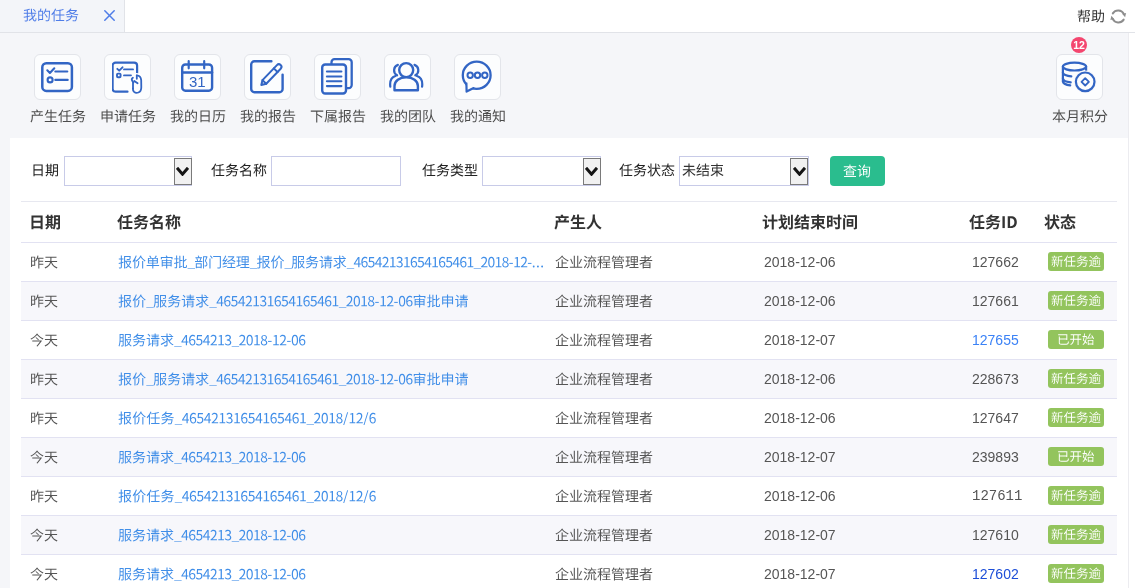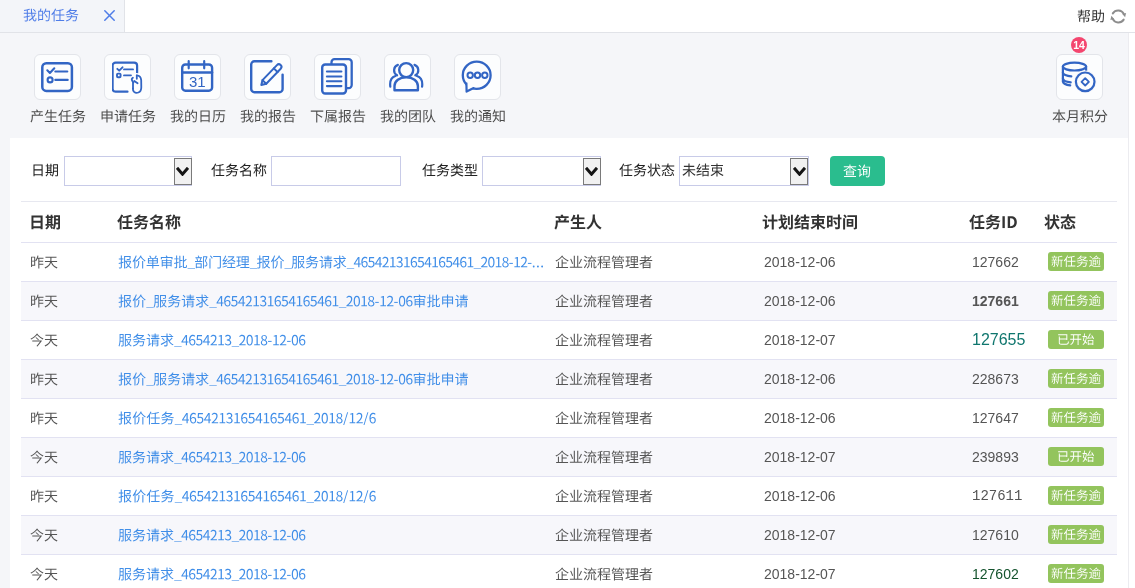--- a/index.html
+++ b/index.html
@@ -242,21 +242,21 @@
       <circle cx="25.2" cy="23.8" r="9.3" fill="#fcfdfe" stroke-width="2.2"></circle>
       <path d="M25.2 20.1 L28.9 23.8 L25.2 27.5 L21.5 23.8 Z" stroke-width="1.8"></path>
     </svg>
     <svg style="position:absolute;left:1051.5px;top:108.78px;" width="56.0" height="14.84" viewBox="0 0 4000 1060" fill="#4c4c4c">
       <use href="#r672c" x="0"></use>
       <use href="#r6708" x="1000"></use>
       <use href="#r79ef" x="2000"></use>
       <use href="#r5206" x="3000"></use>
     </svg>
     <div style="position:absolute;left:1071px;top:36.5px;width:16px;height:16px;border-radius:8px;background:#f4466f"></div>
-    <span style="position:absolute;left:1079px;top:44.5px;transform:translate(-50%,-50%);font-size:10.5px;font-weight:700;color:#fff">14</span>
+    <span style="position:absolute;left:1079px;top:44.5px;transform:translate(-50%,-50%);font-size:10.5px;font-weight:700;color:#fff">12</span>
     <svg style="position:absolute;left:30.5px;top:162.58px;" width="28.0" height="14.84" viewBox="0 0 2000 1060" fill="#222222">
       <use href="#r65e5" x="0"></use>
       <use href="#r671f" x="1000"></use>
     </svg>
     <div style="position:absolute;left:63.5px;top:156px;width:128.5px;height:30px;background:#fff;border:1px solid #c8cbe8;box-sizing:border-box"></div>
     <div style="position:absolute;left:173.5px;top:157.5px;width:18px;height:27px;background:#f1f1f1;border:1px solid #7a7a7a;box-sizing:border-box"></div>
     <svg style="position:absolute;left:176.2px;top:167px" width="13" height="9" viewBox="0 0 13 9">
       <path d="M1 0.8 L6.5 7.2 L12 0.8" stroke="#141414" stroke-width="3" fill="none" stroke-linecap="butt" stroke-linejoin="miter"></path>
     </svg>
     <svg style="position:absolute;left:210.5px;top:162.58px;" width="56.0" height="14.84" viewBox="0 0 4000 1060" fill="#222222">
@@ -457,21 +457,21 @@
     <svg style="position:absolute;left:554.5px;top:293.58px;" width="98.0" height="14.84" viewBox="0 0 7000 1060" fill="#555555">
       <use href="#r4f01" x="0"></use>
       <use href="#r4e1a" x="1000"></use>
       <use href="#r6d41" x="2000"></use>
       <use href="#r7a0b" x="3000"></use>
       <use href="#r7ba1" x="4000"></use>
       <use href="#r7406" x="5000"></use>
       <use href="#r8005" x="6000"></use>
     </svg>
     <span style="position:absolute;left:764px;top:300.5px;transform:translateY(-50%);font-size:14px;color:#555555;font-weight:400;white-space:pre;">2018-12-06</span>
-    <span style="position:absolute;left:972px;top:300.5px;transform:translateY(-50%);font-size:14px;color:#555555;font-weight:700;white-space:pre;">127661</span>
+    <span style="position:absolute;left:972px;top:300.5px;transform:translateY(-50%);font-size:14px;color:#555555;font-weight:400;white-space:pre;">127661</span>
     <div style="position:absolute;left:1047.5px;top:291.0px;width:56.5px;height:19px;background:#93c45d;border-radius:3px"></div>
     <svg style="position:absolute;left:1050.5px;top:293.88px;" width="50.0" height="13.25" viewBox="0 0 4000 1060" fill="#ffffff">
       <use href="#r65b0" x="0"></use>
       <use href="#r4efb" x="1000"></use>
       <use href="#r52a1" x="2000"></use>
       <use href="#r903e" x="3000"></use>
     </svg>
     <div style="position:absolute;left:21px;top:359px;width:1096px;height:1px;background:#e2e2f2"></div>
     <svg style="position:absolute;left:30px;top:332.58px;" width="28.0" height="14.84" viewBox="0 0 2000 1060" fill="#555555">
       <use href="#r4eca" x="0"></use>
@@ -505,21 +505,21 @@
     <svg style="position:absolute;left:554.5px;top:332.58px;" width="98.0" height="14.84" viewBox="0 0 7000 1060" fill="#555555">
       <use href="#r4f01" x="0"></use>
       <use href="#r4e1a" x="1000"></use>
       <use href="#r6d41" x="2000"></use>
       <use href="#r7a0b" x="3000"></use>
       <use href="#r7ba1" x="4000"></use>
       <use href="#r7406" x="5000"></use>
       <use href="#r8005" x="6000"></use>
     </svg>
     <span style="position:absolute;left:764px;top:339.5px;transform:translateY(-50%);font-size:14px;color:#555555;font-weight:400;white-space:pre;">2018-12-07</span>
-    <span style="position:absolute;left:972px;top:339.5px;transform:translateY(-50%);font-size:16px;color:#0f766e;font-weight:400;white-space:pre;">127655</span>
+    <span style="position:absolute;left:972px;top:339.5px;transform:translateY(-50%);font-size:14px;color:#3b82f6;font-weight:400;white-space:pre;">127655</span>
     <div style="position:absolute;left:1047.5px;top:330.0px;width:56.5px;height:19px;background:#93c45d;border-radius:3px"></div>
     <svg style="position:absolute;left:1057.0px;top:332.88px;" width="37.5" height="13.25" viewBox="0 0 3000 1060" fill="#ffffff">
       <use href="#r5df2" x="0"></use>
       <use href="#r5f00" x="1000"></use>
       <use href="#r59cb" x="2000"></use>
     </svg>
     <div style="position:absolute;left:21px;top:360px;width:1096px;height:38px;background:#f7f7fb"></div>
     <div style="position:absolute;left:21px;top:398px;width:1096px;height:1px;background:#e2e2f2"></div>
     <svg style="position:absolute;left:30px;top:371.58px;" width="28.0" height="14.84" viewBox="0 0 2000 1060" fill="#555555">
       <use href="#r6628" x="0"></use>
@@ -828,20 +828,20 @@
     <svg style="position:absolute;left:554.5px;top:566.58px;" width="98.0" height="14.84" viewBox="0 0 7000 1060" fill="#555555">
       <use href="#r4f01" x="0"></use>
       <use href="#r4e1a" x="1000"></use>
       <use href="#r6d41" x="2000"></use>
       <use href="#r7a0b" x="3000"></use>
       <use href="#r7ba1" x="4000"></use>
       <use href="#r7406" x="5000"></use>
       <use href="#r8005" x="6000"></use>
     </svg>
     <span style="position:absolute;left:764px;top:573.5px;transform:translateY(-50%);font-size:14px;color:#555555;font-weight:400;white-space:pre;">2018-12-07</span>
-    <span style="position:absolute;left:972px;top:573.5px;transform:translateY(-50%);font-size:14px;color:#14532d;font-weight:400;white-space:pre;">127602</span>
+    <span style="position:absolute;left:972px;top:573.5px;transform:translateY(-50%);font-size:14px;color:#1d4ed8;font-weight:400;white-space:pre;">127602</span>
     <div style="position:absolute;left:1047.5px;top:564.0px;width:56.5px;height:19px;background:#93c45d;border-radius:3px"></div>
     <svg style="position:absolute;left:1050.5px;top:566.88px;" width="50.0" height="13.25" viewBox="0 0 4000 1060" fill="#ffffff">
       <use href="#r65b0" x="0"></use>
       <use href="#r4efb" x="1000"></use>
       <use href="#r52a1" x="2000"></use>
       <use href="#r903e" x="3000"></use>
     </svg>
   </div>
 </body></html>

